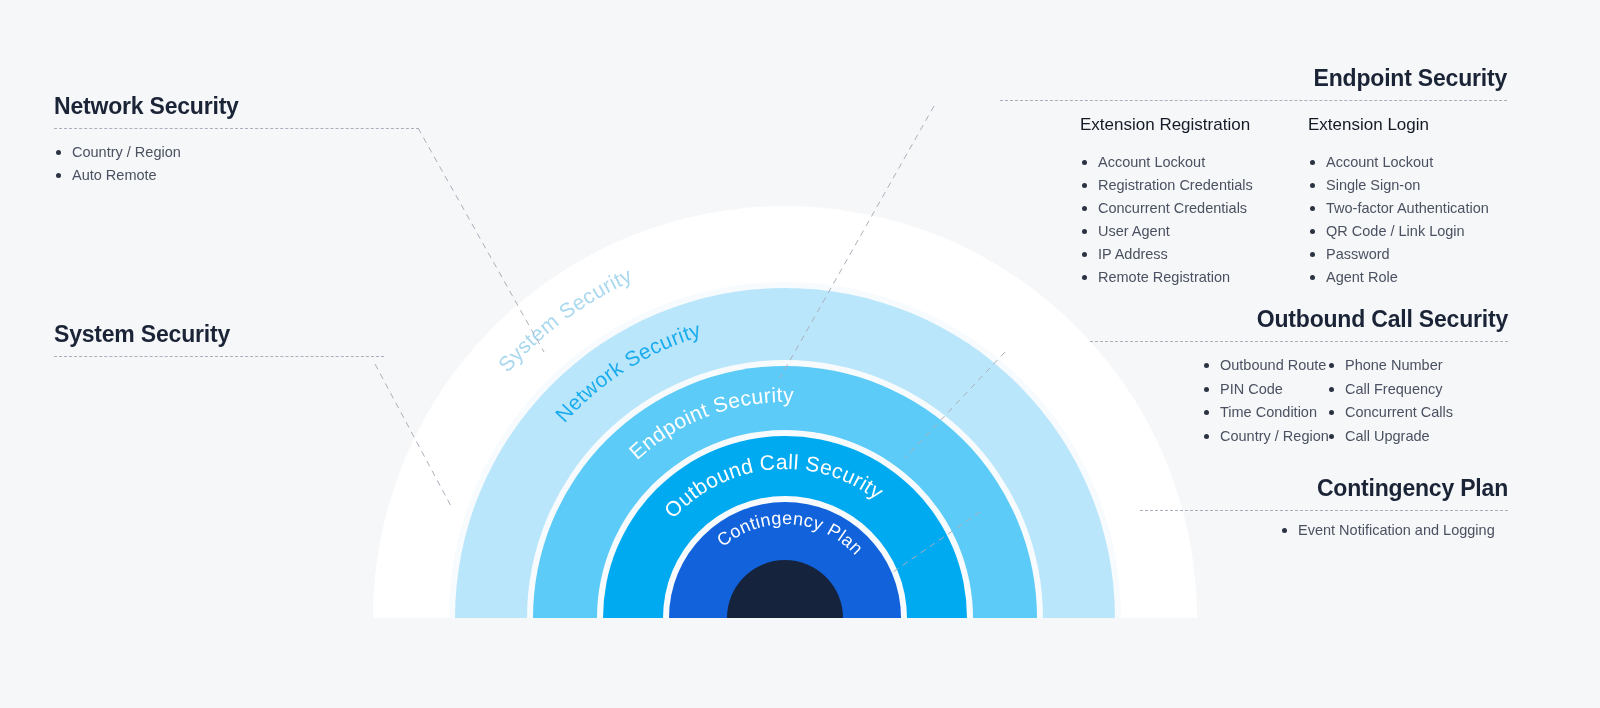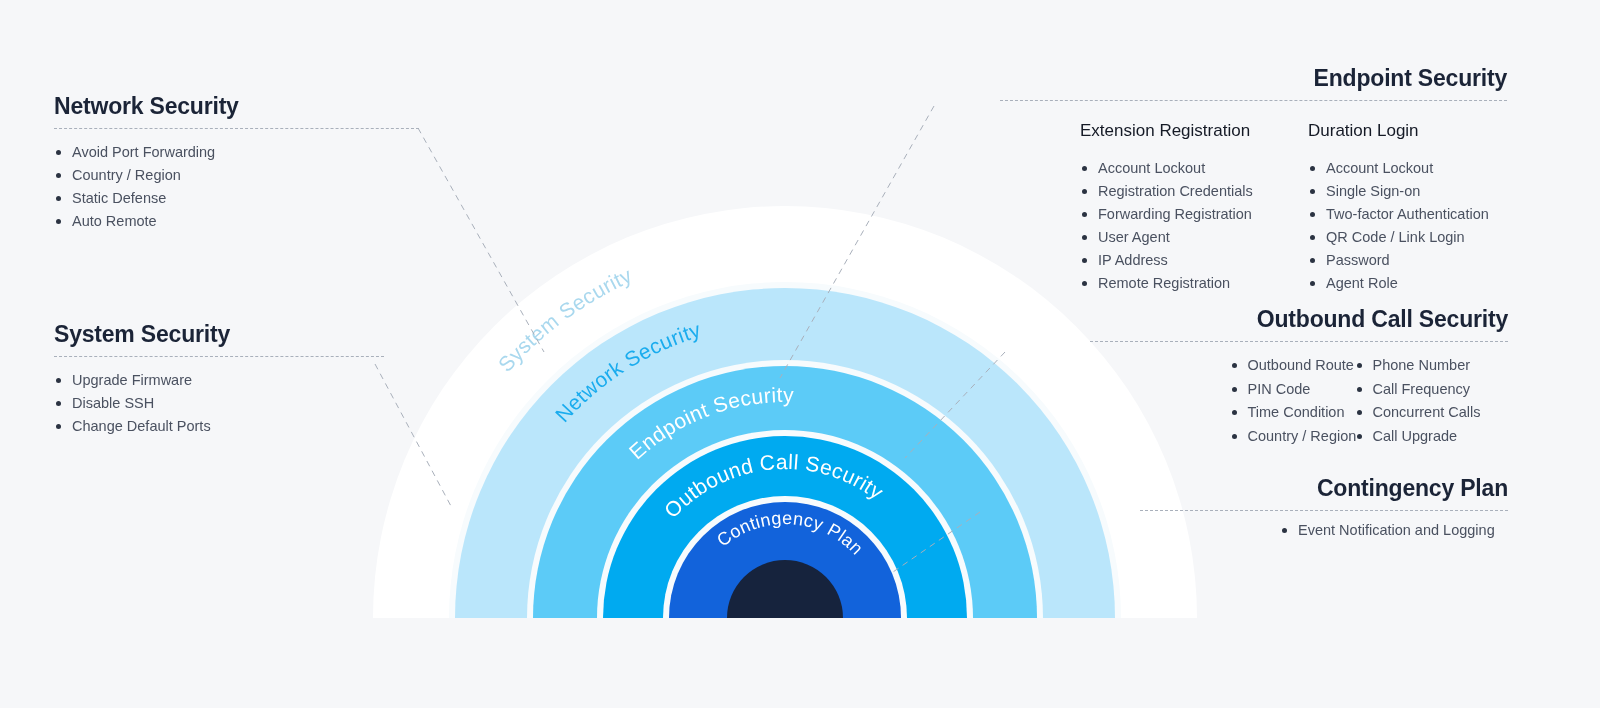--- a/index.html
+++ b/index.html
@@ -86,21 +86,20 @@
   }
 
   .subhead {
     font-size: 17px;
     color: #151a26;
     font-weight: 400;
     display: inline-block;
     position: relative;
     white-space: nowrap;
     margin-bottom: 2px;
-    margin-top: 6px;
   }
   .subhead::after {
     content: "";
     position: absolute;
     left: 0;
     right: -2px;
     bottom: -1px;
     height: 5px;
     background: #a8ddf8;
     z-index: -1;
@@ -113,21 +112,21 @@
   #panel-network   { left: 54px;  top: 94px;  width: 365px; }
   #panel-system    { left: 54px;  top: 322px; width: 330px; }
   #panel-endpoint  { left: 1000px; top: 66px; width: 507px; }
   #panel-outbound  { left: 1090px; top: 307px; width: 418px; }
   #panel-contingency { left: 1140px; top: 476px; width: 368px; }
 
   #panel-endpoint .cols > div:first-child { width: 228px; }
   #panel-outbound .list-left { width: 125px; }
 
   #panel-outbound ul.items li { line-height: 23.5px; }
-  #panel-outbound .bullets-pad { padding-left: 112px; justify-content: center; }
+  #panel-outbound .bullets-pad { padding-left: 112px; }
   #panel-contingency .bullets-pad { padding-left: 140px; margin-top: 8px; }
   #panel-endpoint .cols { padding-left: 80px; margin-top: 13px; }
 </style>
 </head>
 <body>
 
 <div id="stage">
 
   <div id="arc-wrap">
     <svg id="arc-svg" width="824" height="418" viewBox="0 0 824 418">
@@ -175,57 +174,50 @@
       <path d="M 934,106 L 780,378"></path>
       <path d="M 1005,352 L 905,458"></path>
       <path d="M 980,512 L 893,572"></path>
     </g>
   </svg>
 
   <div class="panel" id="panel-network">
     <div class="panel-title">Network Security</div>
     <div class="panel-rule"></div>
     <ul class="items">
-      <li>Avoid Port Forwarding</li>
       <li>Country / Region</li>
-      <li>Static Defense</li>
       <li>Auto Remote</li>
     </ul>
   </div>
 
   <div class="panel" id="panel-system">
     <div class="panel-title">System Security</div>
     <div class="panel-rule"></div>
-    <ul class="items">
-      <li>Upgrade Firmware</li>
-      <li>Disable SSH</li>
-      <li>Change Default Ports</li>
-    </ul>
   </div>
 
   <div class="panel" id="panel-endpoint">
     <div class="panel-title right">Endpoint Security</div>
     <div class="panel-rule"></div>
     <div class="cols">
       <div>
         <div class="subhead-wrap">
           <span class="subhead">Extension Registration</span>
         </div>
         <ul class="items">
           <li>Account Lockout</li>
           <li>Registration Credentials</li>
-          <li>Forwarding Registration</li>
+          <li>Concurrent Credentials</li>
           <li>User Agent</li>
           <li>IP Address</li>
           <li>Remote Registration</li>
         </ul>
       </div>
       <div>
         <div class="subhead-wrap">
-          <span class="subhead">Duration Login</span>
+          <span class="subhead">Extension Login</span>
         </div>
         <ul class="items">
           <li>Account Lockout</li>
           <li>Single Sign-on</li>
           <li>Two-factor Authentication</li>
           <li>QR Code / Link Login</li>
           <li>Password</li>
           <li>Agent Role</li>
         </ul>
       </div>

